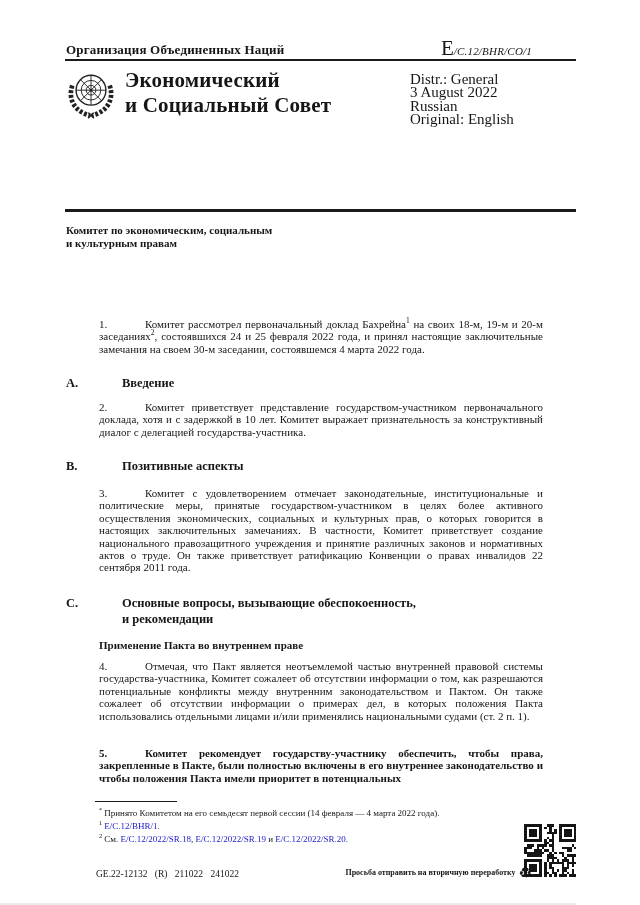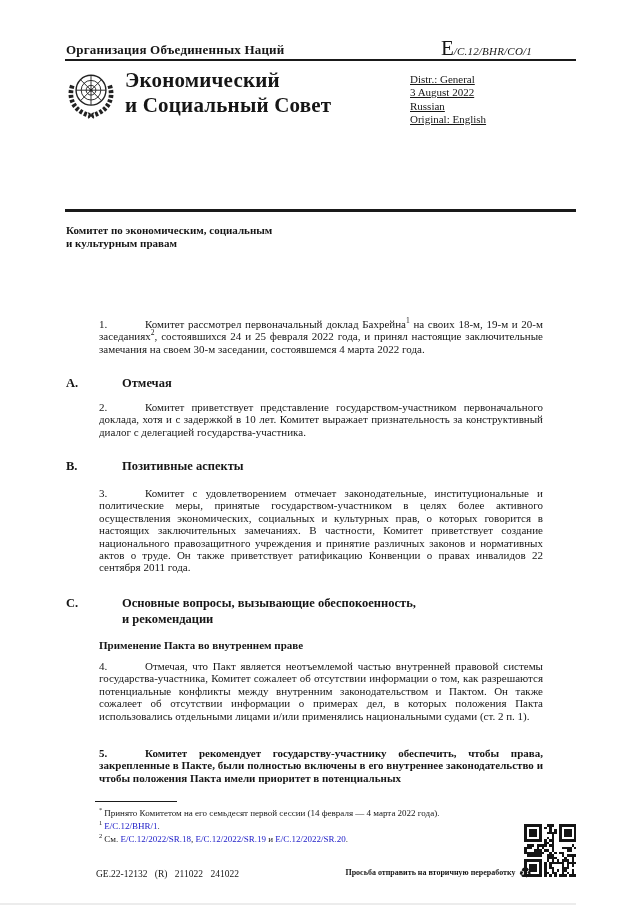--- a/index.html
+++ b/index.html
@@ -11,21 +11,21 @@
   .page-bottom-edge{position:absolute;left:0;bottom:0;width:640px;height:2px;background:#ececec;}
   
   .org-name{position:absolute;left:66px;top:42px;font-size:13px;font-weight:600;letter-spacing:.2px;}
   .doc-symbol{position:absolute;top:36px;right:44px;display:flex;align-items:baseline;}
   .doc-symbol .big{font-size:21px;font-weight:400;}
   .doc-symbol .rest{font-size:11px;letter-spacing:.2px;font-style:italic;}
   .rule-thin{position:absolute;left:65px;top:59px;width:531px;height:1.5px;background:#1a1a1a;}
   .rule-thick{position:absolute;left:65px;top:209px;width:531px;height:3px;background:#1a1a1a;}
   .emblem{position:absolute;left:63px;top:65px;width:56px;height:56px;}
   .ecosoc-title{position:absolute;left:125px;top:68px;font-size:21px;font-weight:bold;line-height:25px;letter-spacing:.2px;}
-  .distr-block{position:absolute;left:410px;top:73px;font-size:11px;line-height:13.4px;text-decoration:underline;}
+  .distr-block{position:absolute;left:410px;top:73px;font-size:15px;line-height:13.4px;}
   
   .committee{position:absolute;left:66px;top:224px;font-size:11px;font-weight:bold;line-height:13px;}
   .doc-title{position:absolute;left:115px;top:270px;width:370px;font-size:14.5px;font-weight:bold;line-height:16.5px;}
   .doc-title sup{font-size:9px;font-weight:bold;}
   .para{position:absolute;left:99px;width:444px;font-size:11px;line-height:12.4px;text-align:justify;}
   .para .pnum{display:inline-block;width:46px;}
   .para sup{font-size:7.5px;line-height:0;vertical-align:super;}
   .bold-para{font-weight:bold;}
   .sec-head{position:absolute;left:66px;font-size:12.5px;font-weight:bold;line-height:15.5px;}
   .sec-letter{display:inline-block;width:56px;}
@@ -88,21 +88,21 @@
     <div>Комитет по экономическим, социальным</div>
     <div>и культурным правам</div>
   </div>
 
 
   <div class="para" style="top:318px">
     <span class="pnum">1.</span><span>Комитет рассмотрел первоначальный доклад Бахрейна</span><sup>1</sup><span> на своих 18-м, 19-м и 20-м заседаниях</span><sup>2</sup><span>, состоявшихся 24 и 25 февраля 2022 года, и принял настоящие заключительные замечания на своем 30-м заседании, состоявшемся 4 марта 2022 года.</span>
   </div>
 
   <div class="sec-head" style="top:376px">
-    <span class="sec-letter">A.</span><span>Отмечая</span>
+    <span class="sec-letter">A.</span><span>Введение</span>
   </div>
 
   <div class="para" style="top:401px">
     <span class="pnum">2.</span><span>Комитет приветствует представление государством-участником первоначального доклада, хотя и с задержкой в 10 лет. Комитет выражает признательность за конструктивный диалог с делегацией государства-участника.</span>
   </div>
 
   <div class="sec-head" style="top:459px">
     <span class="sec-letter">B.</span><span>Позитивные аспекты</span>
   </div>
 

